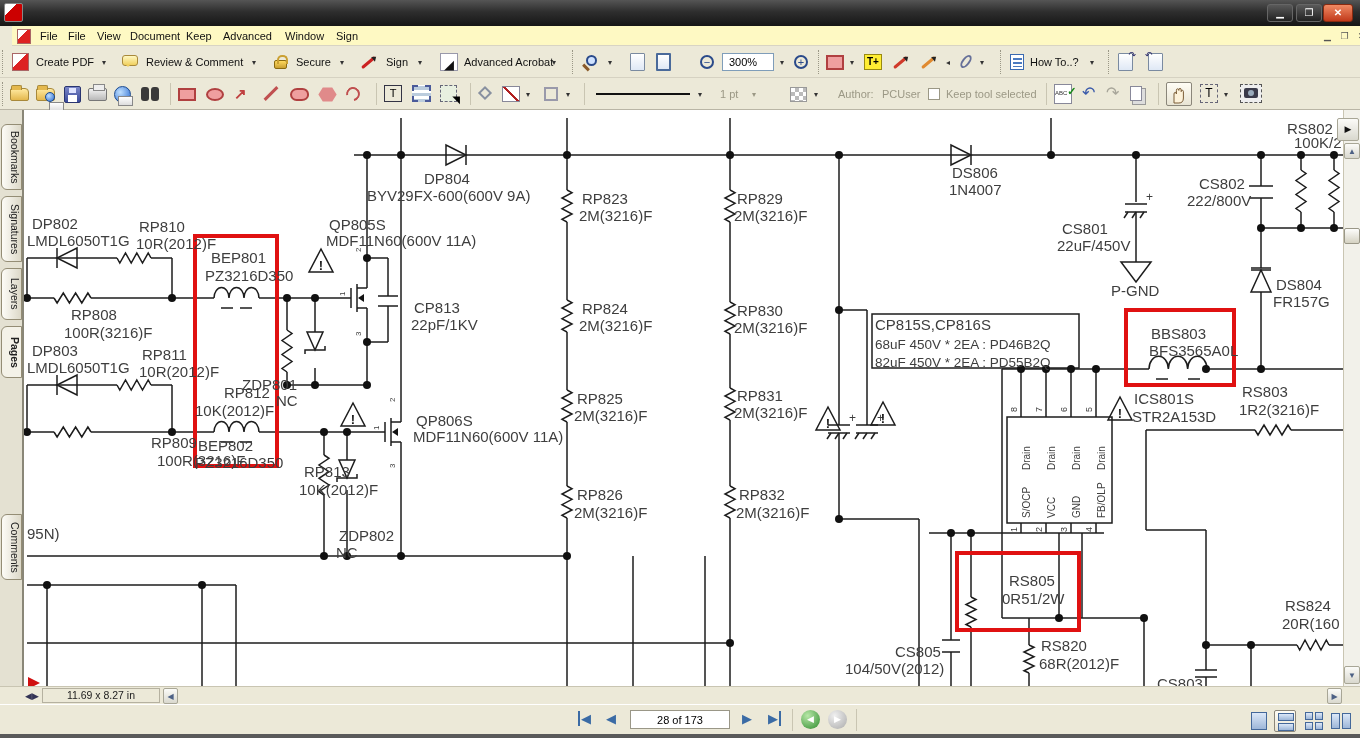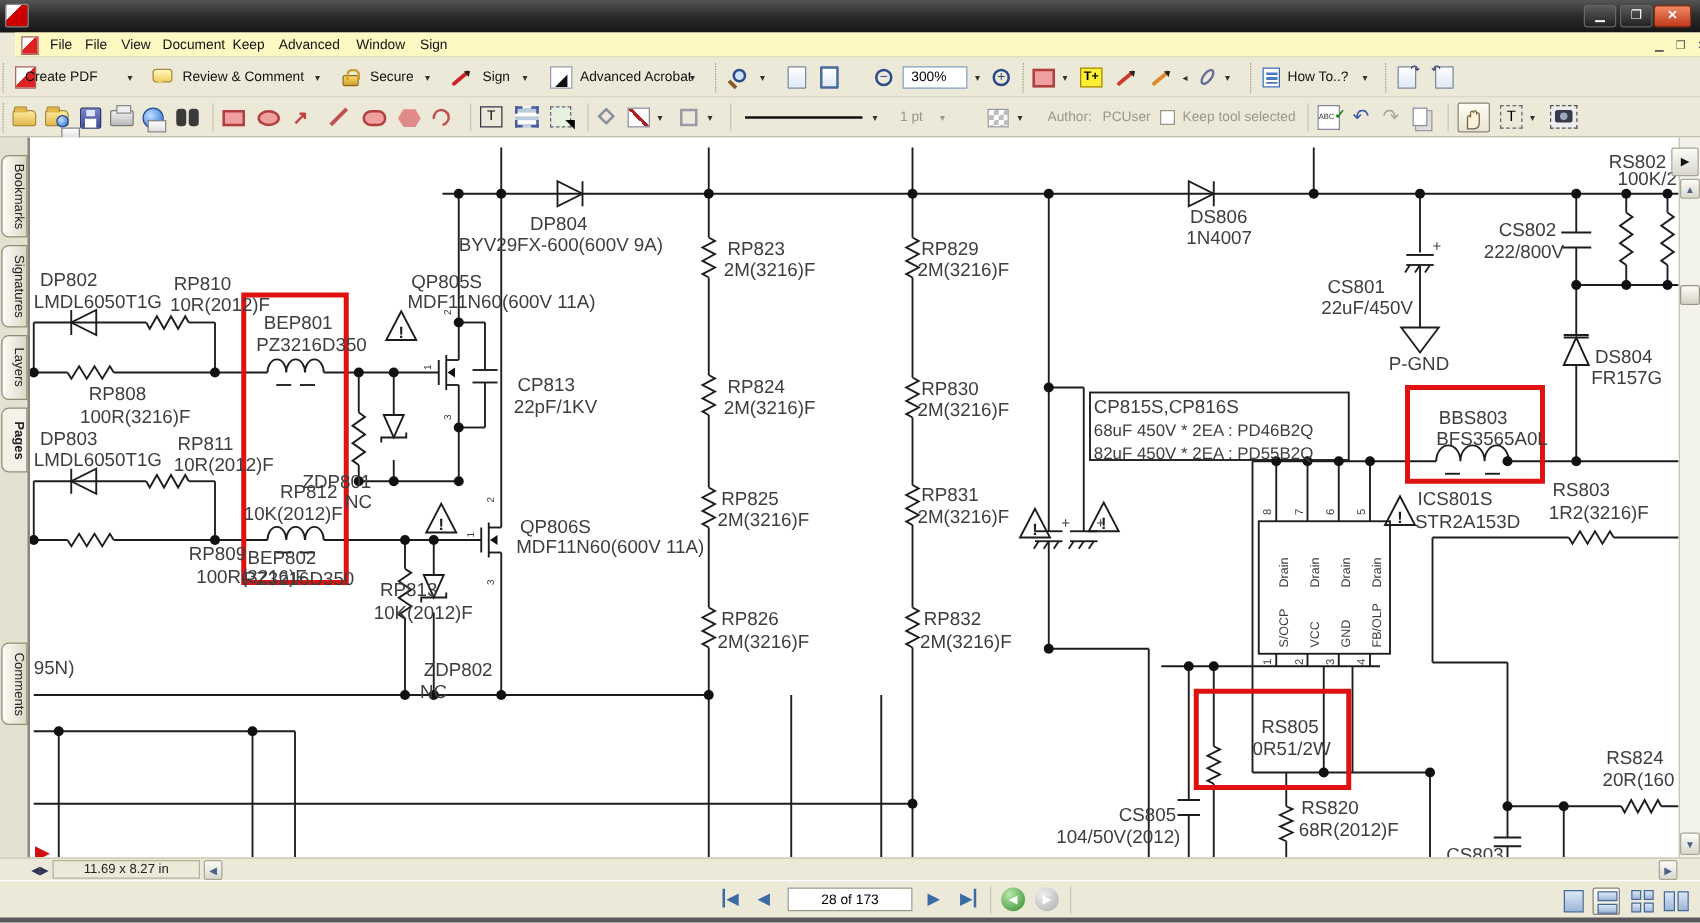--- a/index.html
+++ b/index.html
@@ -99,21 +99,21 @@
   <div class="abs menuitem" style="left:269px">Window</div>
   <div class="abs menuitem" style="left:320px">Sign</div>
   <div class="abs mbtn" style="left:1308px">▁</div>
   <div class="abs mbtn" style="left:1325px">❐</div>
   <div class="abs mbtn" style="left:1342px">✕</div>
 </div>
 
 <div class="abs" id="tb1">
   <div class="abs grip" style="left:2px"></div>
   <div class="abs ic" style="left:12px;width:17px;height:18px;background:linear-gradient(135deg,#fff 0 45%,#d22 45% 100%);border:1px solid #a66"></div>
-  <div class="abs tbl" style="left:20px">Create PDF</div>
+  <div class="abs tbl" style="left:36px">Create PDF</div>
   <div class="abs ar" style="left:102px">▾</div>
   <div class="abs bubble" style="left:122px"></div>
   <div class="abs tbl" style="left:146px">Review &amp; Comment</div>
   <div class="abs ar" style="left:252px">▾</div>
   <div class="abs lock" style="left:274px"></div>
   <div class="abs tbl" style="left:296px">Secure</div>
   <div class="abs ar" style="left:340px">▾</div>
   <div class="abs pen" style="left:360px;background:#c22"></div>
   <div class="abs tbl" style="left:386px">Sign</div>
   <div class="abs ar" style="left:418px">▾</div>

